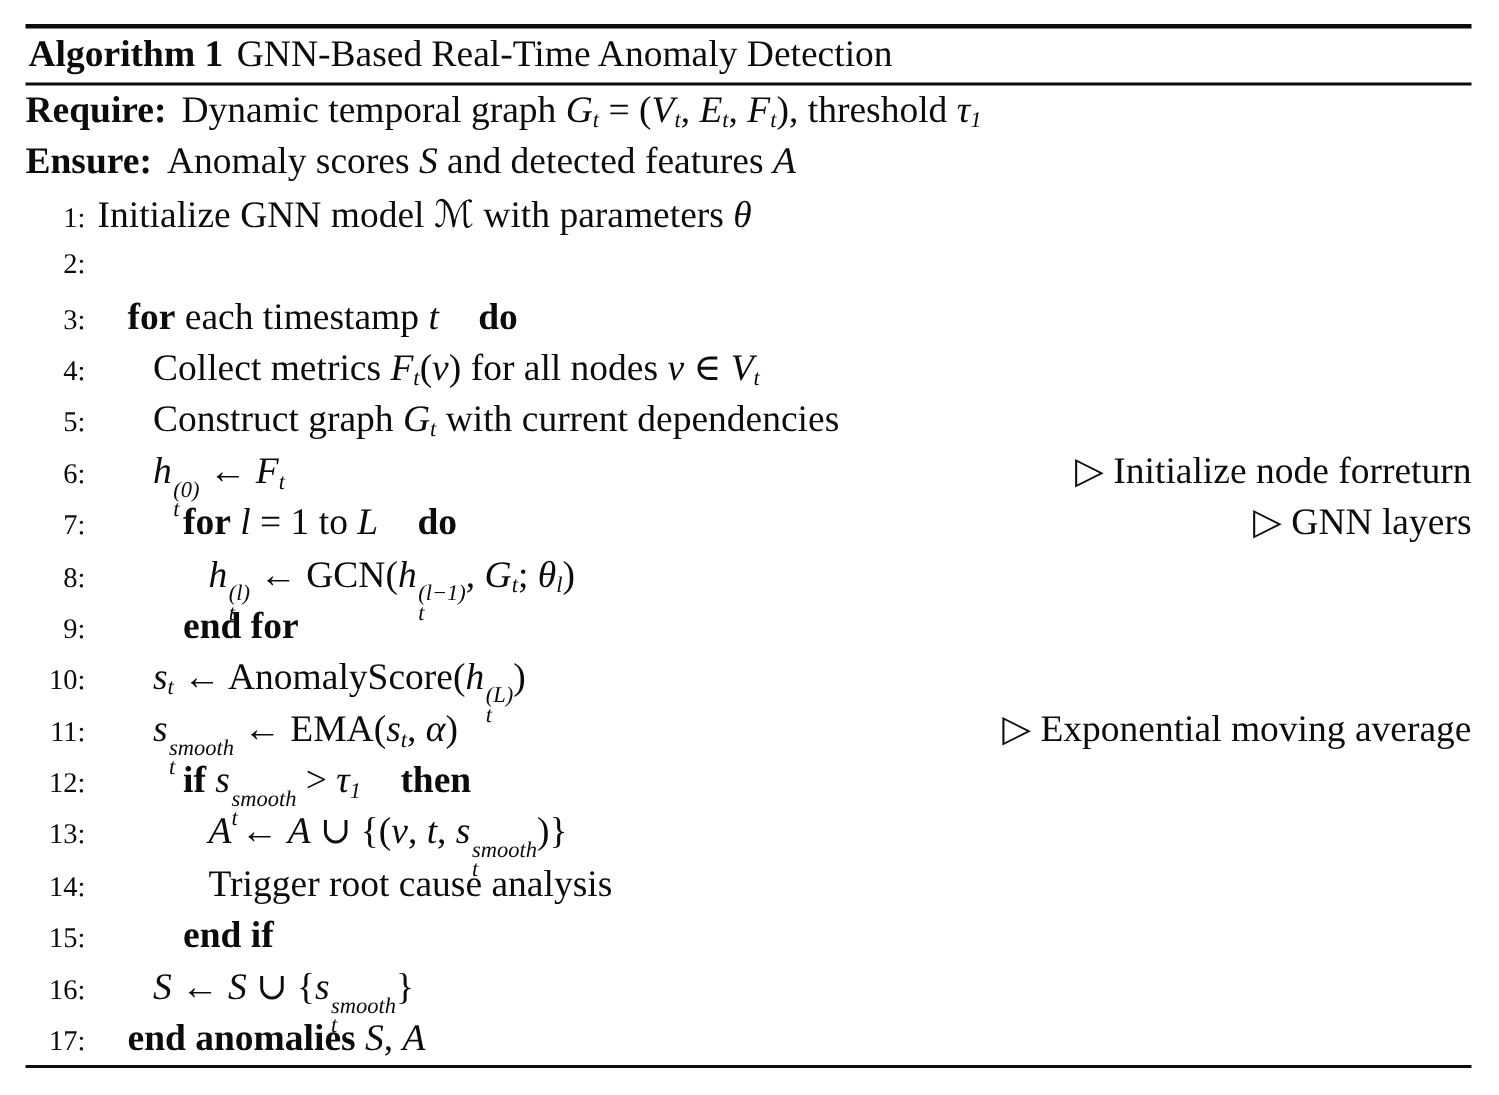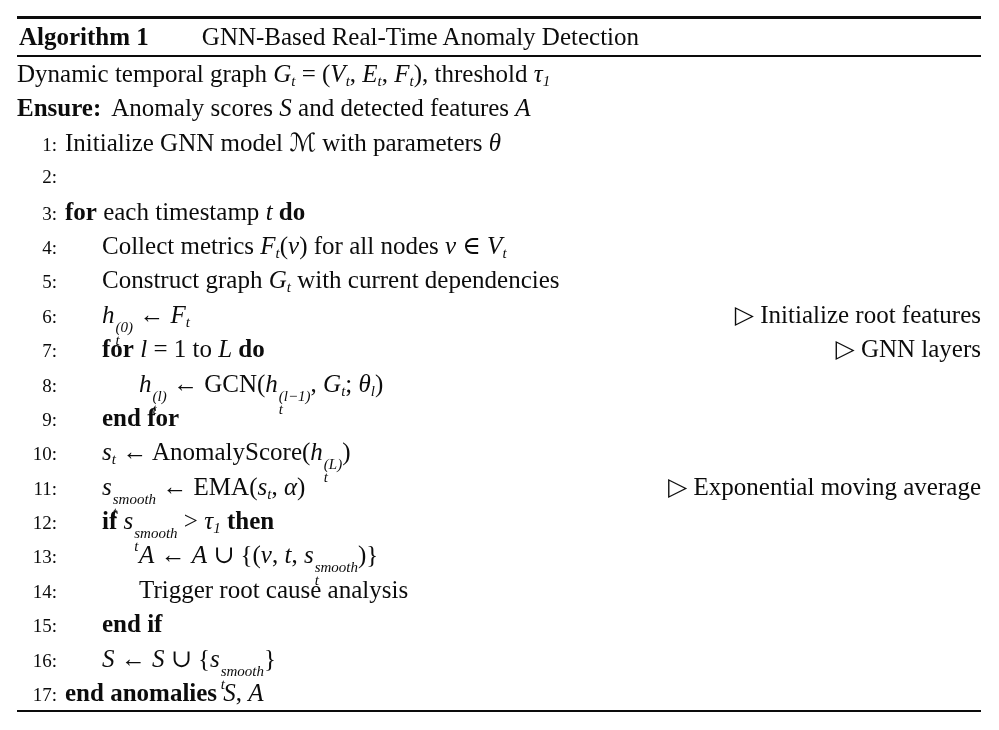--- a/index.html
+++ b/index.html
@@ -20,21 +20,20 @@
   .rule-thick { border-top: 3px solid #0c0c0c; margin-top: 16px; }
   .rule-mid   { border-top: 2px solid #0c0c0c; }
   .rule-bot   { border-top: 2px solid #0c0c0c; }
   .title-row {
     font-size: 25px;
     height: 36px;
     display: flex;
     align-items: center;
     white-space: pre;
     padding-left: 2px;
-    gap: 44px;
   }
   .title-label { font-weight: bold; margin-right: 9px; }
   .algo-line {
     display: flex;
     align-items: baseline;
     font-size: 25px;
     height: 34.4px;
     line-height: 34.4px;
     white-space: nowrap;
   }
@@ -44,21 +43,21 @@
     white-space: pre;
   }
   .num {
     width: 40px; min-width: 40px;
     text-align: right;
     font-size: 19px;
     margin-right: 8px;
   }
   .code { white-space: pre; }
   .code span, .code b, .code i, .code sub, .code sup { white-space: pre; }
-  .kw { font-weight: bold; font-style: normal; }
+  .kw { font-weight: bold; font-style: normal; margin-left: 20px; }
   .rm { font-style: normal; }
   .it { font-style: italic; }
   .cal { font-style: italic; font-family: "DejaVu Serif", "DejaVu Sans", serif; }
   sub.ssb {
     font-size: 15px; font-style: italic;
     line-height: 0; vertical-align: -0.25em;
   }
   .stack {
     display: inline-flex;
     flex-direction: column;
@@ -80,20 +79,21 @@
     <div class="rule-thick"></div>
 
     <div class="title-row">
       <span class="title-label">Algorithm 1</span>
       <span class="title-text">GNN-Based Real-Time Anomaly Detection</span>
     </div>
 
     <div class="rule-mid"></div>
 
     <div class="algo-line">
+      <span class="label-col">Require:</span>
       <span class="code"><span class="rm">Dynamic temporal graph </span><i class="it">G</i><sub class="ssb">t</sub><span class="rm"> = (</span><i class="it">V</i><sub class="ssb">t</sub><span class="rm">, </span><i class="it">E</i><sub class="ssb">t</sub><span class="rm">, </span><i class="it">F</i><sub class="ssb">t</sub><span class="rm">), threshold </span><i class="it">τ</i><sub class="ssb">1</sub></span>
     </div>
 
     <div class="algo-line">
       <span class="label-col">Ensure:</span>
       <span class="code"><span class="rm">Anomaly scores </span><i class="it">S</i><span class="rm"> and detected features </span><i class="it">A</i></span>
     </div>
 
     <div>
         <div class="algo-line">
@@ -111,21 +111,21 @@
           <span class="num">4:</span>
           <span class="code" style="padding-left: 37px; text-align: center;"><span class="rm">Collect metrics </span><i class="it">F</i><sub class="ssb">t</sub><span class="rm">(</span><i class="it">v</i><span class="rm">) for all nodes </span><i class="it">v</i><span class="rm"> ∈ </span><i class="it">V</i><sub class="ssb">t</sub></span>
         </div>
         <div class="algo-line">
           <span class="num">5:</span>
           <span class="code" style="padding-left: 37px;"><span class="rm">Construct graph </span><i class="it">G</i><sub class="ssb">t</sub><span class="rm"> with current dependencies</span></span>
         </div>
         <div class="algo-line">
           <span class="num">6:</span>
           <span class="code" style="padding-left: 37px;"><i class="it">h</i><span class="stack"><span class="ssup">(0)</span><span class="ssub">t</span></span><span class="rm"> ← </span><i class="it">F</i><sub class="ssb">t</sub></span>
-          <span class="comment">▷ Initialize root features</span>
+          <span class="comment">▷ Initialize node forreturn</span>
         </div>
         <div class="algo-line">
           <span class="num">7:</span>
           <span class="code" style="padding-left: 37px;"><b class="kw">for</b><span class="rm"> </span><i class="it">l</i><span class="rm"> = 1 to </span><i class="it">L</i><b class="kw"> do</b></span>
           <span class="comment">▷ GNN layers</span>
         </div>
         <div class="algo-line">
           <span class="num">8:</span>
           <span class="code" style="padding-left: 74px;"><i class="it">h</i><span class="stack"><span class="ssup">(l)</span><span class="ssub">t</span></span><span class="rm"> ← GCN(</span><i class="it">h</i><span class="stack"><span class="ssup">(l−1)</span><span class="ssub">t</span></span><span class="rm">, </span><i class="it">G</i><sub class="ssb">t</sub><span class="rm">; </span><i class="it">θ</i><sub class="ssb">l</sub><span class="rm">)</span></span>
         </div>

